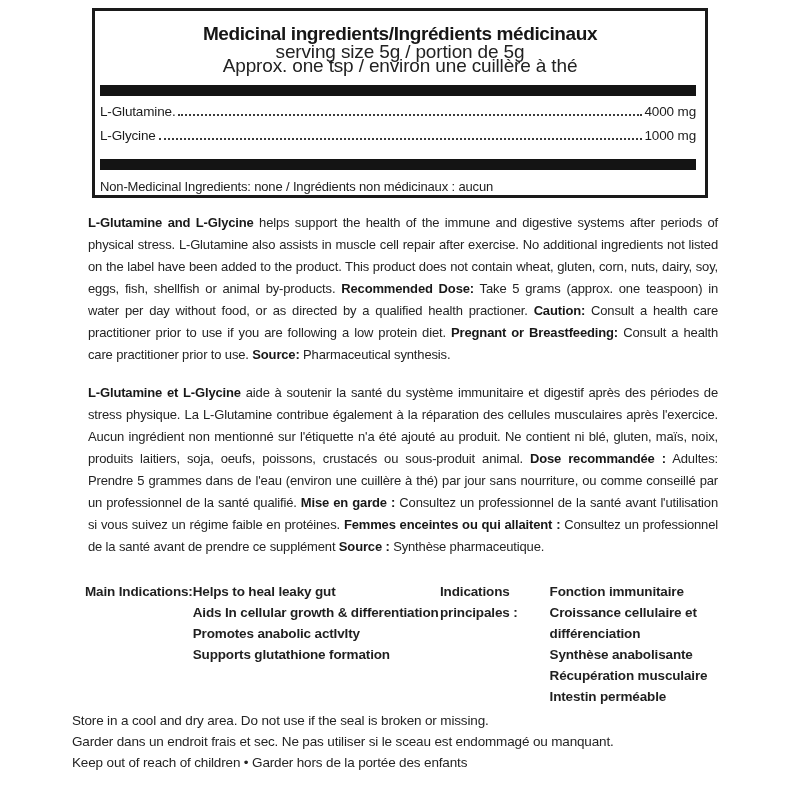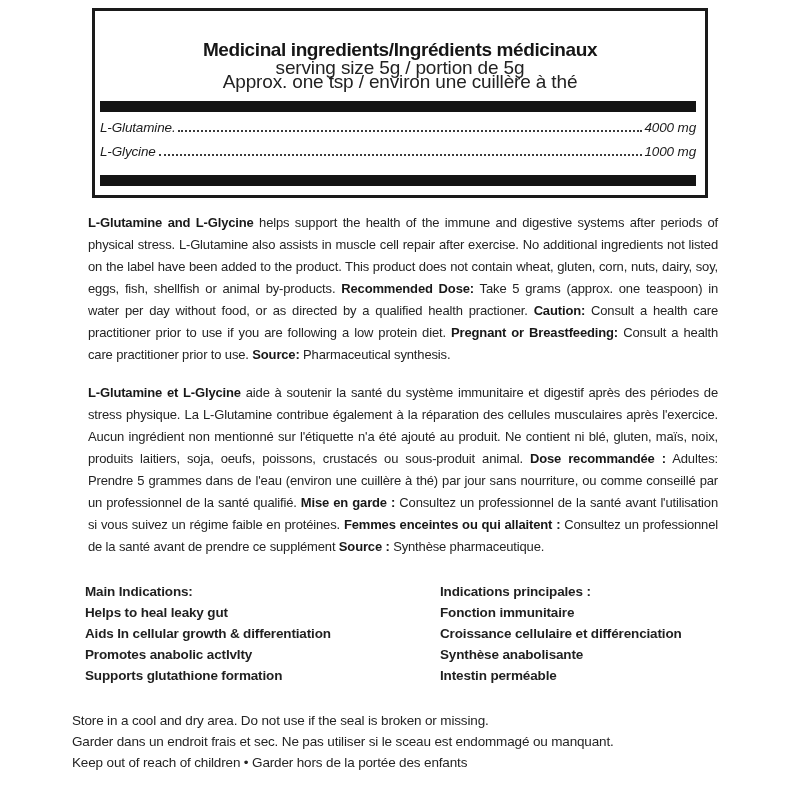--- a/index.html
+++ b/index.html
@@ -6,51 +6,51 @@
   .canvas{
     position:relative;width:798px;height:798px;background:#ffffff;overflow:hidden;
     font-family:"Liberation Sans","DejaVu Sans",sans-serif;
     color:#1e1e1e;letter-spacing:-0.15px;
     -webkit-font-smoothing:antialiased;
   }
   
   .facts-box{
     position:absolute;left:92px;top:8px;width:616px;height:190px;
     box-sizing:border-box;border:3px solid #1a1a1a;background:#fff;
-    padding-top:28px;overflow:hidden;
+    padding-top:12px;overflow:hidden;
   }
   .fb-title{
     text-align:center;font-size:19px;font-weight:700;line-height:22px;
     letter-spacing:-0.4px;color:#161616;
   }
   .fb-sub{
     text-align:center;font-size:19px;line-height:14px;color:#222;
   }
   .fb-bar{height:11px;background:#141414;margin:12px 9px 0 5px;}
   .fb-bar.second{margin-top:7px;}
-  .fb-rows{margin:8px 9px 0 5px;font-style:italic;}
+  .fb-rows{margin:8px 9px 0 5px;}
   .ing-row{display:flex;align-items:baseline;height:24px;font-size:13.5px;color:#1c1c1c;}
   .ing-name{white-space:nowrap;}
   .ing-leader{flex:1;border-bottom:2px dotted #3a3a3a;margin:0 3px 4px 3px;height:1px;}
   .ing-amount{white-space:nowrap;}
   .fb-nonmed{margin:8px 9px 0 5px;font-size:13px;line-height:17px;color:#1c1c1c;}
   
   .para{
     position:absolute;left:88px;width:630px;
     font-size:13px;line-height:22px;text-align:justify;color:#242424;
   }
   .para .b{font-weight:700;color:#181818;}
   .para-en{top:212px;}
   .para-fr{top:382px;}
   
   .indications{
     position:absolute;left:85px;top:581px;width:640px;display:flex;
     font-size:13.5px;line-height:21px;font-weight:700;color:#1f1f1f;
   }
-  .ind-col{display:flex;flex-direction:column;}
+  .ind-col{display:flex;flex-direction:row;}
   .ind-col.left{width:355px;flex:none;}
   .ind-col.right{flex:1;}
   .ind-header{font-weight:700;}
   .ind-item{font-weight:700;}
   
   .footer{
     position:absolute;left:72px;top:710px;width:660px;
     font-size:13.5px;line-height:21px;color:#242424;
   }
 </style>
@@ -92,20 +92,21 @@
           <div class="ind-item">Promotes anabolic actIvIty</div>
           <div class="ind-item">Supports glutathione formation</div>
         </div>
     </div>
     <div class="ind-col right">
       <div class="ind-header">Indications principales :</div>
       <div id="ind-fr-items">
           <div class="ind-item">Fonction immunitaire</div>
           <div class="ind-item">Croissance cellulaire et différenciation</div>
           <div class="ind-item">Synthèse anabolisante</div>
+          <div class="ind-item">Récupération musculaire</div>
           <div class="ind-item">Intestin perméable</div>
         </div>
     </div>
   </div>
 
   <div class="footer" id="footer-lines">
       <div class="footer-line">Store in a cool and dry area. Do not use if the seal is broken or missing.</div>
       <div class="footer-line">Garder dans un endroit frais et sec. Ne pas utiliser si le sceau est endommagé ou manquant.</div>
       <div class="footer-line">Keep out of reach of children • Garder hors de la portée des enfants</div>
     </div>

